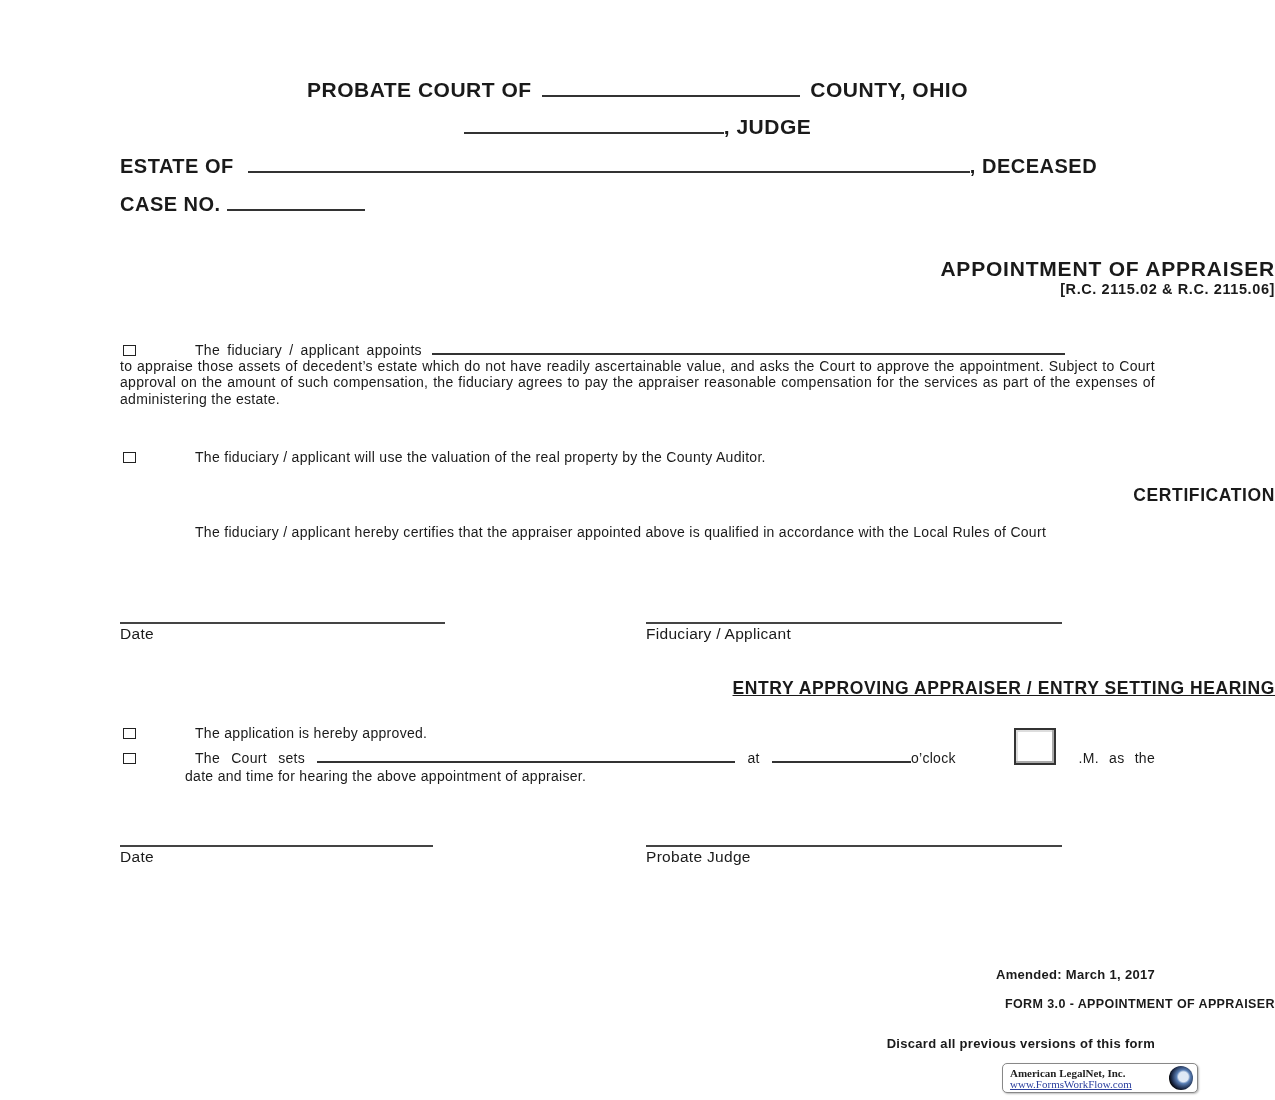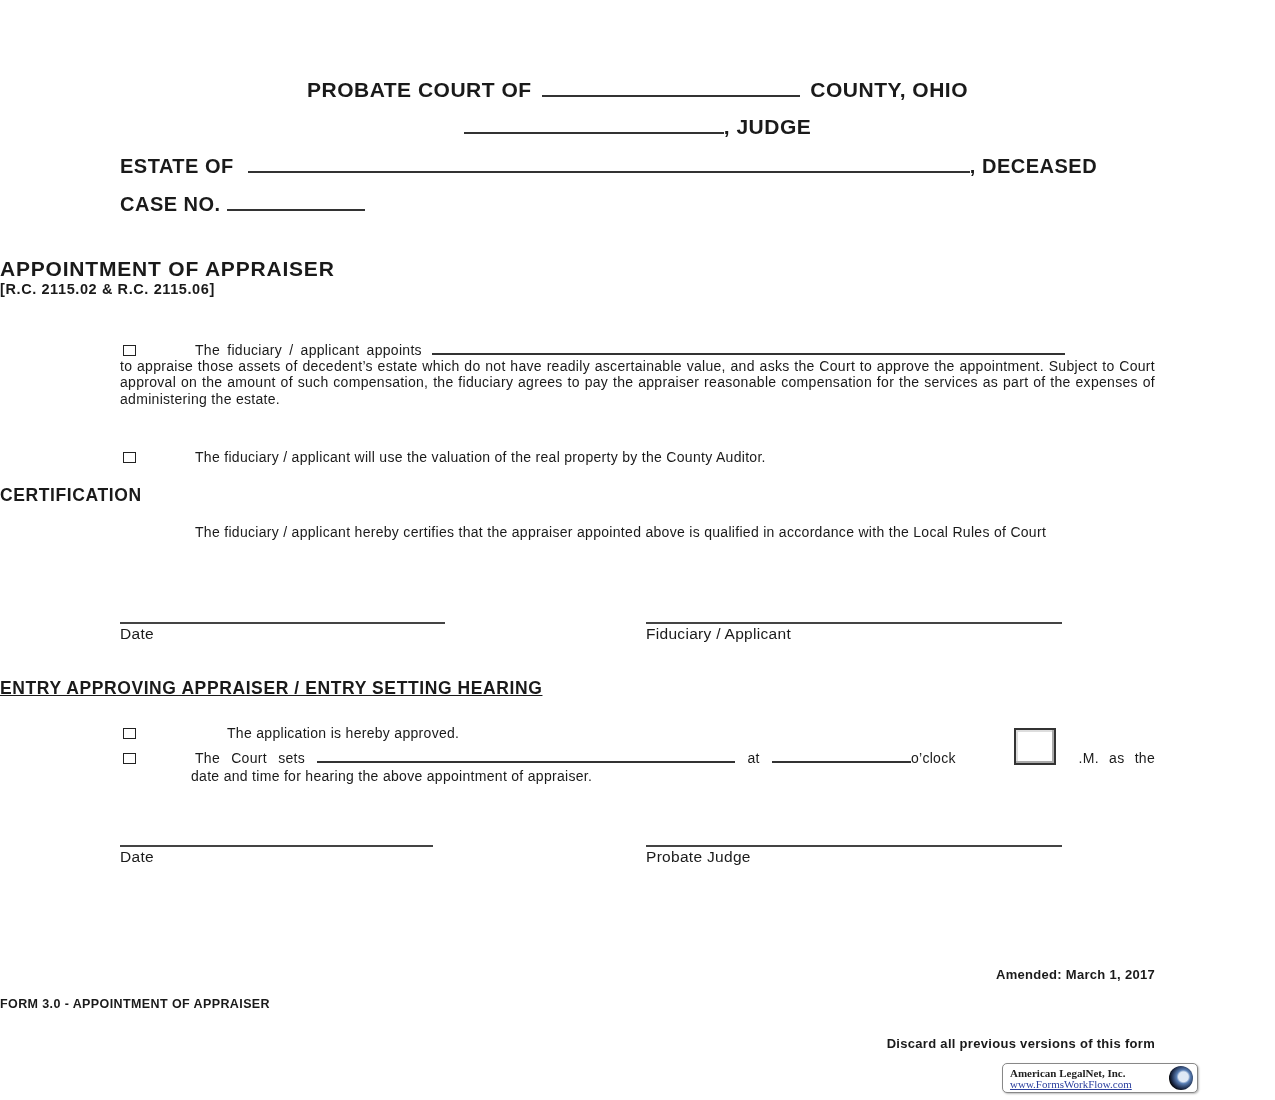--- a/index.html
+++ b/index.html
@@ -7,21 +7,21 @@
          font-family: "Liberation Sans", sans-serif; color: #1a1a1a; }
   .abs { position: absolute; }
   .bold { font-weight: bold; }
   .line { display: inline-block; border-bottom: 2px solid #333; vertical-align: baseline; }
   .hdr { font-size: 21px; font-weight: bold; letter-spacing: 0.5px; white-space: nowrap; }
   .body-txt { font-size: 14px; line-height: 16.3px; letter-spacing: 0.3px; }
   .just { text-align: justify; }
   .cb { position: absolute; width: 11px; height: 9px; border: 1px solid #222; background: #fff; }
   .sigline { position: absolute; border-top: 2px solid #444; height: 0; }
   .siglabel { position: absolute; font-size: 15.5px; letter-spacing: 0.3px; }
-  .sec-title { position: absolute; left: 0; width: 1275px; text-align: left; font-weight: bold; letter-spacing: 0.6px; }
+  .sec-title { position: absolute; left: 0; width: 1275px; text-align: right; font-weight: bold; letter-spacing: 0.6px; }
   .ampm-box { position: absolute; width: 38px; height: 33px; border: 2px solid #333;
               box-shadow: inset -2px -2px 0 #aaa, inset 2px 2px 0 #ddd; background: #fff; }
   .badge { position: absolute; left: 1002px; top: 1063px; width: 194px; height: 28px;
            border: 1px solid #888; border-radius: 5px; background: #fff; box-shadow: 1px 1px 2px #bbb; }
   .badge .t1 { position: absolute; left: 7px; top: 3px; font-family: "Liberation Serif", serif; font-size: 11px; font-weight: bold; color: #222; }
   .badge .t2 { position: absolute; left: 7px; top: 14px; font-family: "Liberation Serif", serif; font-size: 11px; color: #2a3f9e; text-decoration: underline; }
   .badge .globe { position: absolute; right: 4px; top: 2px; width: 24px; height: 24px; border-radius: 50%;
                   background: radial-gradient(circle at 60% 45%, #dfe8f5 0 25%, #5a7fb5 35%, #1d2b4a 60%, #000 75%); }
 </style>
 </head>
@@ -66,32 +66,32 @@
 </div>
 
 <div class="sigline" style="left:120px; top:622px; width:325px;"></div>
 <div class="siglabel" style="left:120px; top:625px;">Date</div>
 <div class="sigline" style="left:646px; top:622px; width:416px;"></div>
 <div class="siglabel" style="left:646px; top:625px;text-align:right;">Fiduciary / Applicant</div>
 
 <div class="sec-title" style="top:678px; font-size:17.5px;text-decoration:underline;">ENTRY APPROVING APPRAISER / ENTRY SETTING HEARING</div>
 
 <div class="cb" style="left:123px; top:728px;"></div>
-<div class="abs body-txt" style="left:195px; top:725px; white-space:nowrap;margin-left:32px;">The application is hereby approved.</div>
+<div class="abs body-txt" style="left:195px; top:725px; white-space:nowrap;">The application is hereby approved.</div>
 
 <div class="cb" style="left:123px; top:753px;"></div>
 <div class="abs body-txt" style="left:195px; top:750px; width:960px; white-space:nowrap;">
   <span style="word-spacing:7px;">The Court sets</span>
   <span class="line" style="width:418px; margin-left:8px;"></span>
   <span style="margin:0 8px;">at</span>
   <span class="line" style="width:139px;"></span><span>o’clock</span>
   <span style="display:inline-block; width:42px;"></span><span style="position:absolute; right:0; word-spacing:6px;">.M.  as the</span>
 </div>
 <div class="ampm-box" style="left:1014px; top:728px;"></div>
-<div class="abs body-txt" style="left:191px; top:768px; white-space:nowrap;">date and time for hearing the above appointment of appraiser.</div>
+<div class="abs body-txt" style="left:185px; top:768px; white-space:nowrap;">date and time for hearing the above appointment of appraiser.</div>
 
 <div class="sigline" style="left:120px; top:845px; width:313px;"></div>
 <div class="siglabel" style="left:120px; top:848px;">Date</div>
 <div class="sigline" style="left:646px; top:845px; width:416px;"></div>
 <div class="siglabel" style="left:646px; top:848px;">Probate Judge</div>
 
 <div class="sec-title" style="top:997px; font-size:12.5px; letter-spacing:0.4px;">FORM 3.0 - APPOINTMENT OF APPRAISER</div>
 <div class="abs bold" style="right:120px; top:967px; font-size:13px; text-align:left; letter-spacing:0.3px;">Amended: March 1, 2017</div>
 <div class="abs bold" style="right:120px; top:1036px; font-size:13px; text-align:right; letter-spacing:0.3px;margin-left:24px;">Discard all previous versions of this form</div>
 

